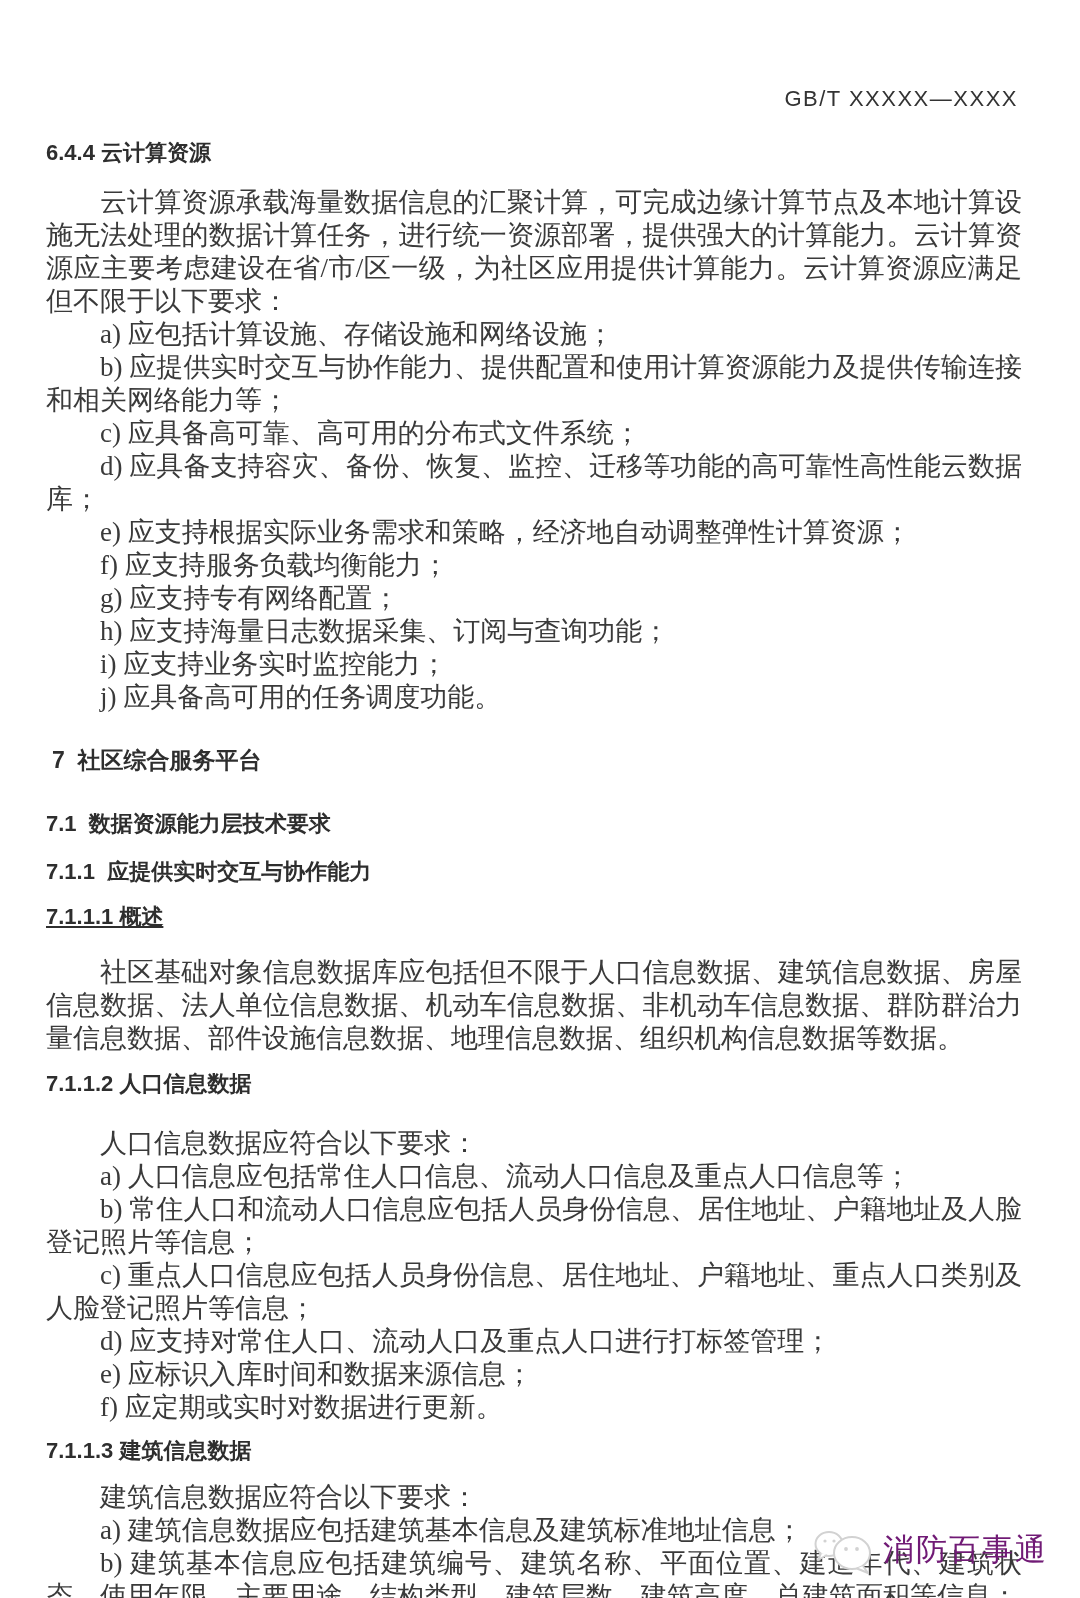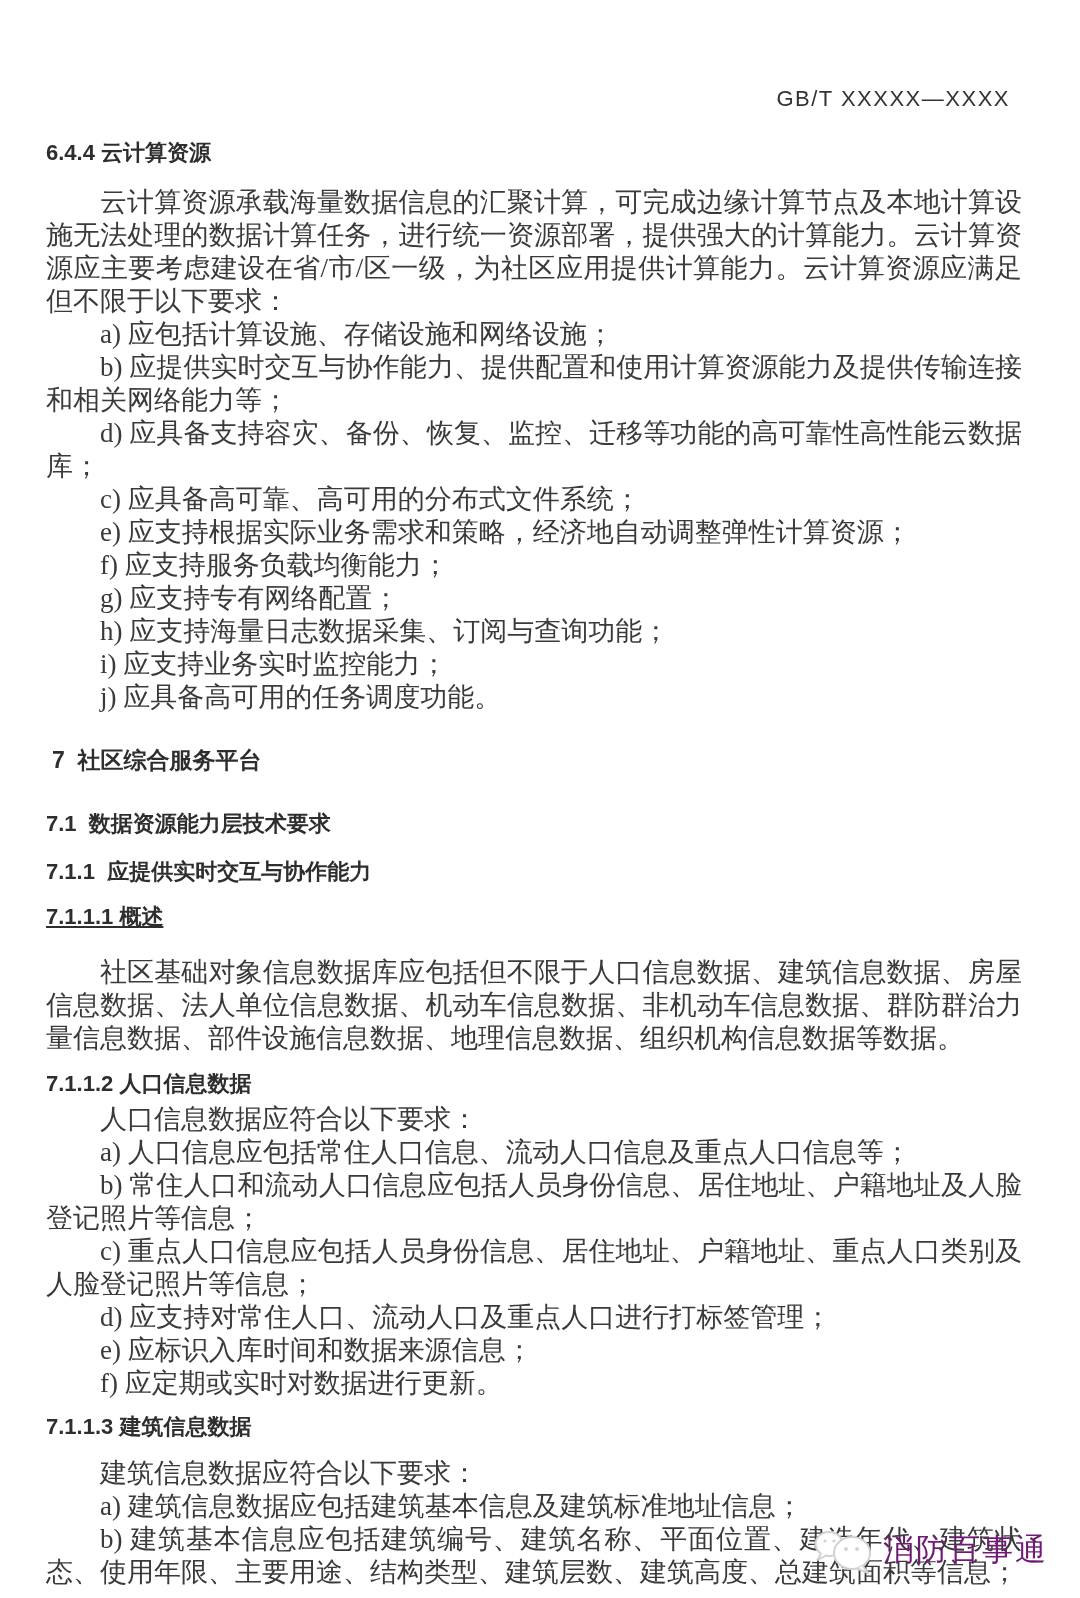--- a/index.html
+++ b/index.html
@@ -15,37 +15,37 @@
     font-family: "Liberation Serif", "DejaVu Serif", serif;
     color: #3a3a3a;
   }
   .doc-header {
     text-align: right;
     font-family: "Liberation Sans", "DejaVu Sans", sans-serif;
     font-size: 22px;
     line-height: 26px;
     letter-spacing: 1.5px;
     color: #333333;
-    margin: 0 12px 26px 0;
+    margin: 0 4px 26px 0;
     white-space: pre-wrap;
   }
   .h-sub, .h-chapter, .h-sec {
     font-family: "Liberation Sans", "DejaVu Sans", sans-serif;
     font-weight: 700;
     color: #2e2e2e;
     font-size: 22px;
     line-height: 30px;
     white-space: pre-wrap;
   }
   .h-644  { margin: 0 0 18px 0; }
   .h-chapter { margin: 31px 0 34px 6px; font-size: 23px; }
   .h-71   { margin: 0 0 18px 0; }
   .h-711  { margin: 0 0 15px 0; }
   .h-7111 { margin: 0 0 24px 0; text-decoration: underline; }
-  .h-7112 { margin: 14px 0 4px 0; }
+  .h-7112 { margin: 14px 0 28px 0; }
   .h-7113 { margin: 12px 0 15px 0; }
   .body {
     font-size: 27px;
     line-height: 33px;
     margin: 0;
     text-align: justify;
     color: #3a3a3a;
   }
   .ind  { text-indent: 2em; }
   .item { text-indent: 2em; }
@@ -68,22 +68,22 @@
 <body>
 
 <div class="page">
 
   <div class="doc-header">GB/T XXXXX—XXXX</div>
 
   <div class="h-sub h-644">6.4.4 云计算资源</div>
   <p class="body ind">云计算资源承载海量数据信息的汇聚计算，可完成边缘计算节点及本地计算设施无法处理的数据计算任务，进行统一资源部署，提供强大的计算能力。云计算资源应主要考虑建设在省/市/区一级，为社区应用提供计算能力。云计算资源应满足但不限于以下要求：</p>
   <p class="body item">a) 应包括计算设施、存储设施和网络设施；</p>
   <p class="body item">b) 应提供实时交互与协作能力、提供配置和使用计算资源能力及提供传输连接和相关网络能力等；</p>
+  <p class="body item">c) 应具备高可靠、高可用的分布式文件系统；</p>
   <p class="body item">d) 应具备支持容灾、备份、恢复、监控、迁移等功能的高可靠性高性能云数据库；</p>
-  <p class="body item">c) 应具备高可靠、高可用的分布式文件系统；</p>
   <p class="body item">e) 应支持根据实际业务需求和策略，经济地自动调整弹性计算资源；</p>
   <p class="body item">f) 应支持服务负载均衡能力；</p>
   <p class="body item">g) 应支持专有网络配置；</p>
   <p class="body item">h) 应支持海量日志数据采集、订阅与查询功能；</p>
   <p class="body item">i) 应支持业务实时监控能力；</p>
   <p class="body item">j) 应具备高可用的任务调度功能。</p>
 
   <div class="h-chapter">7  社区综合服务平台</div>
   <div class="h-sec h-71">7.1  数据资源能力层技术要求</div>
   <div class="h-sec h-711">7.1.1  应提供实时交互与协作能力</div>

